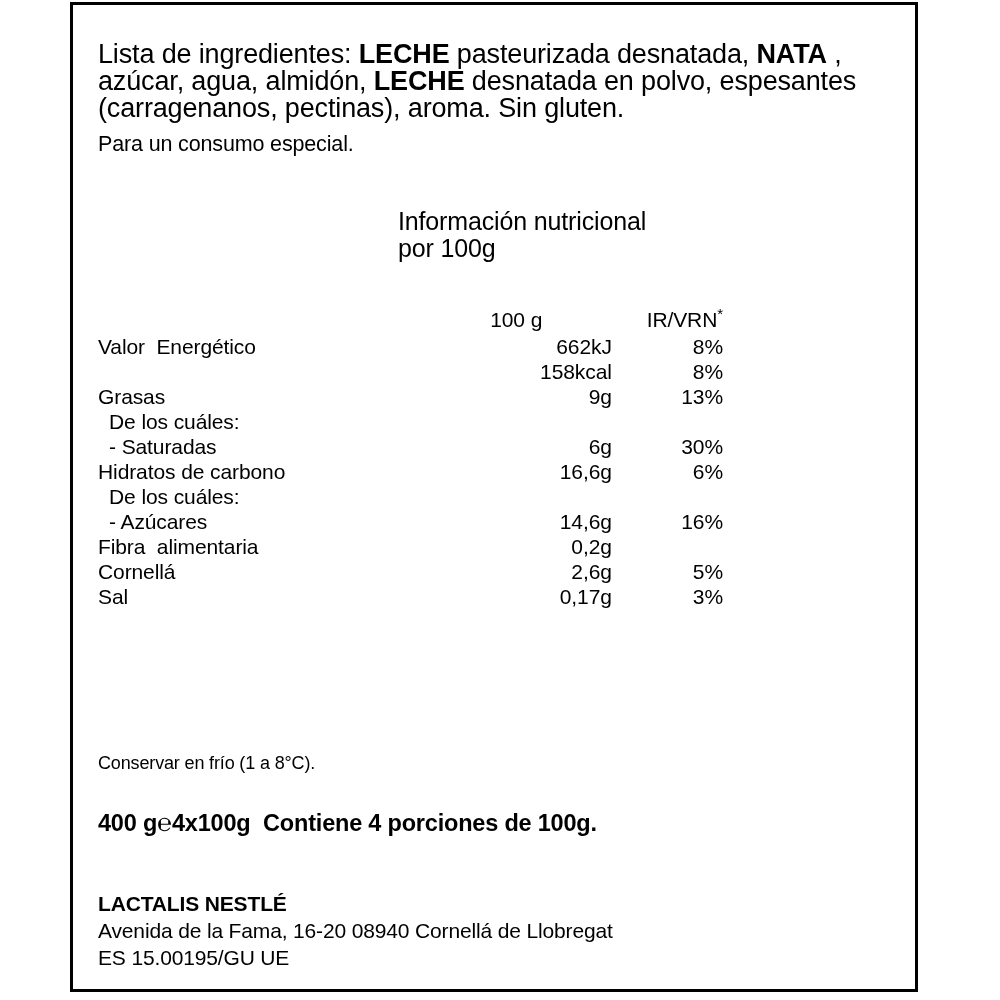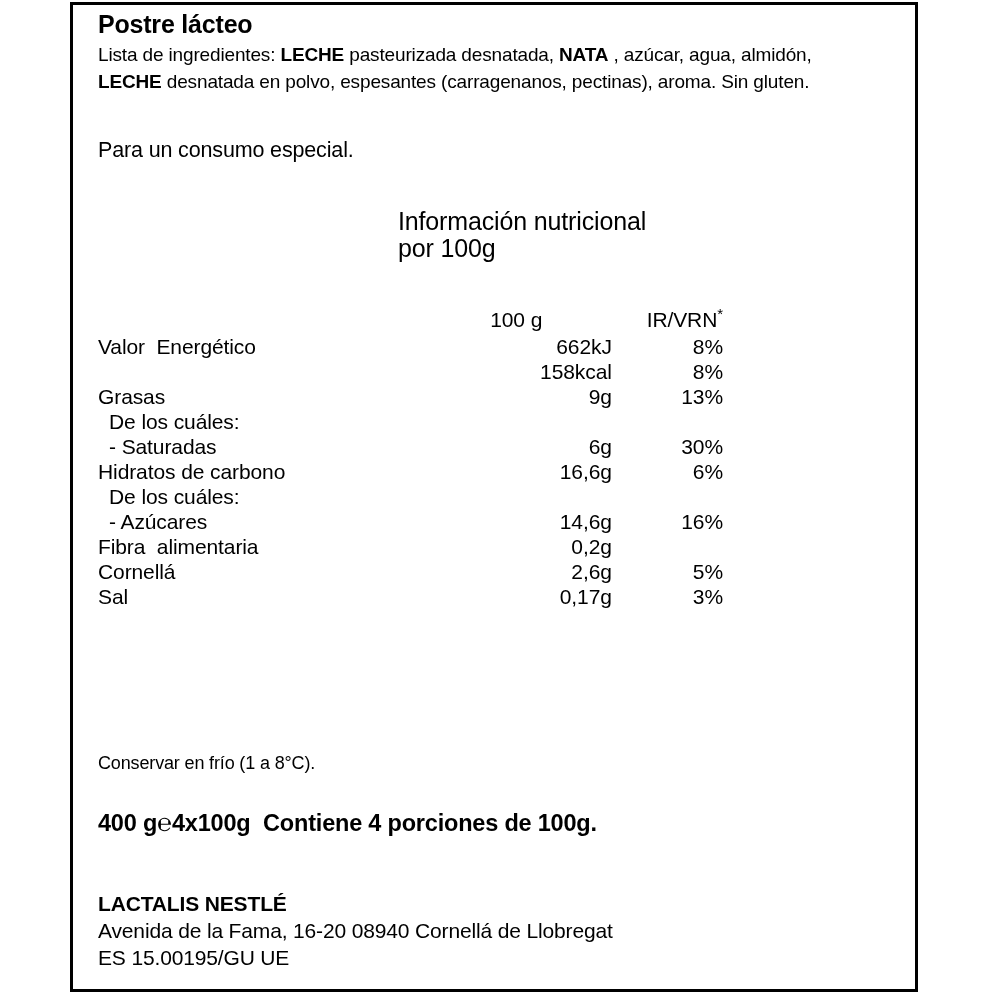--- a/index.html
+++ b/index.html
@@ -42,30 +42,30 @@
     font-size: 25px;
     font-weight: bold;
     letter-spacing: -0.2px;
   }
 
   .ingredients {
     position: absolute;
     left: 0;
     top: 36px;
     width: 760px;
-    font-size: 19px;
+    font-size: 27px;
     line-height: 27px;
     letter-spacing: -0.15px;
   }
   .ingredients b { font-weight: bold; }
 
   .special-note {
     position: absolute;
     left: 0;
-    top: 133px;
+    top: 127px;
     font-size: 21.5px;
     letter-spacing: -0.15px;
   }
 
   
   .nutri-heading {
     position: absolute;
     left: 300px;
     top: 203px;
     width: 320px;
@@ -129,21 +129,20 @@
     letter-spacing: -0.15px;
   }
   .company .name { font-weight: bold; }
 </style>
 </head>
 <body>
 
 <div id="label-frame">
   <div class="inner">
 
-    <div class="product-title">Postre lácteo</div>
 
     <div class="ingredients"><span>Lista de ingredientes: </span><b>LECHE</b><span> pasteurizada desnatada, </span><b>NATA</b><span> , azúcar, agua, almidón, </span><b>LECHE</b><span> desnatada en polvo, espesantes (carragenanos, pectinas), aroma. Sin gluten.</span></div>
 
     <div class="special-note">Para un consumo especial.</div>
 
     <div class="nutri-heading">
       <div>Información nutricional</div>
       <div>por 100g</div>
     </div>
 

